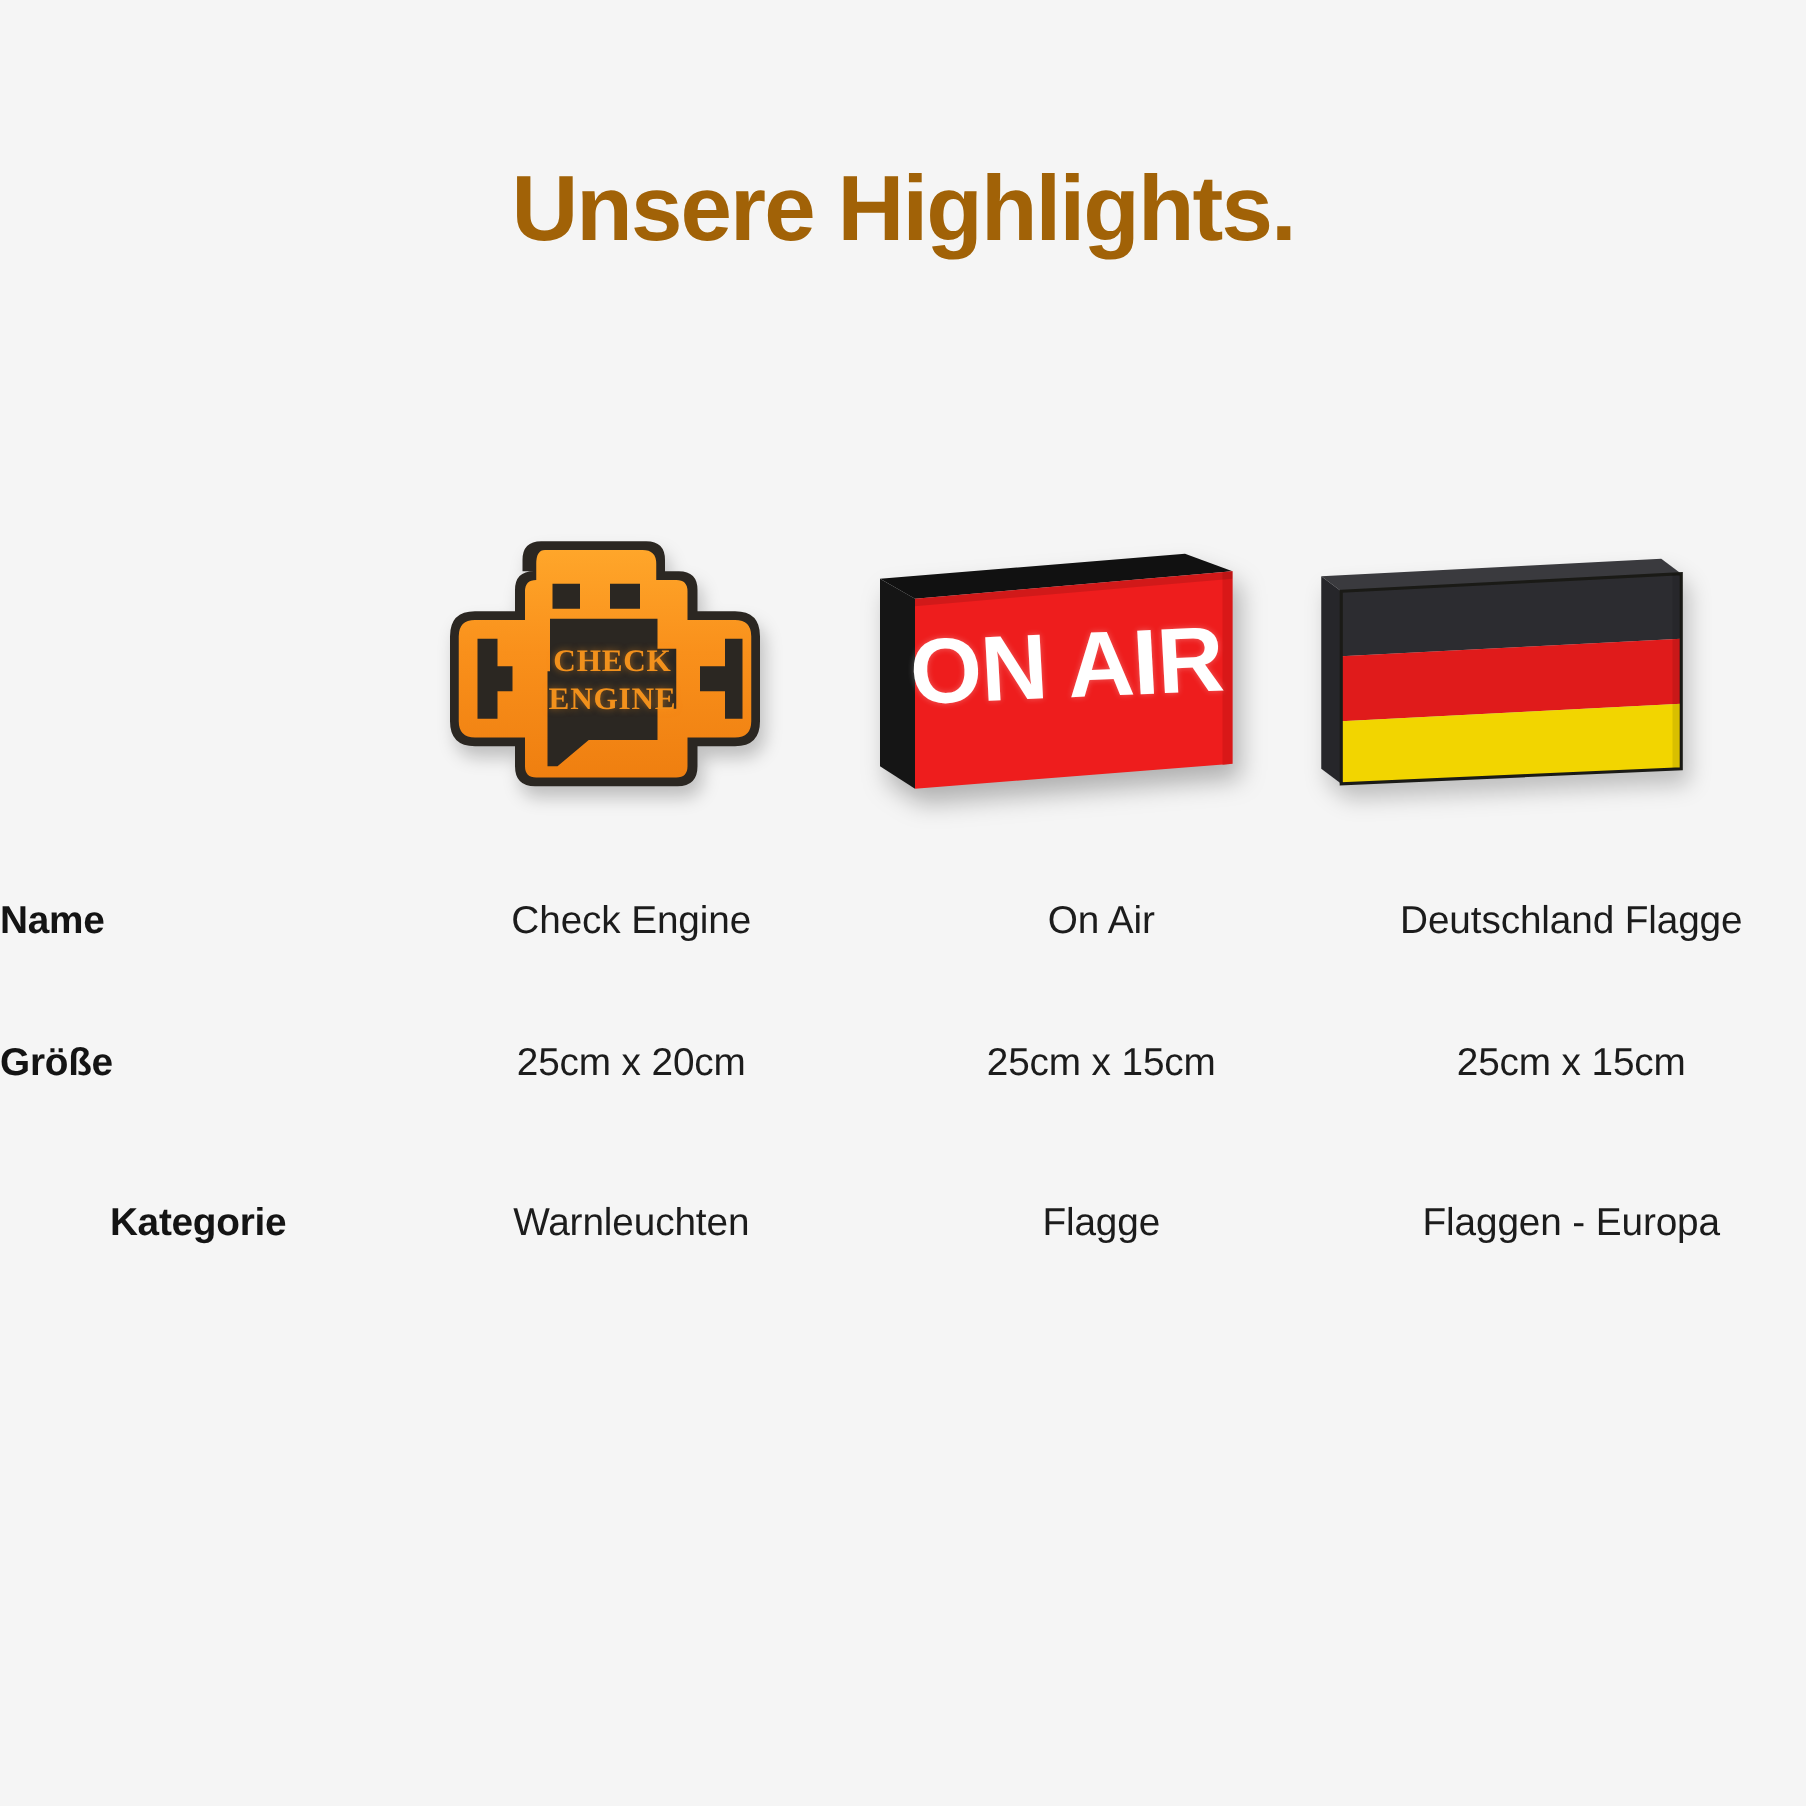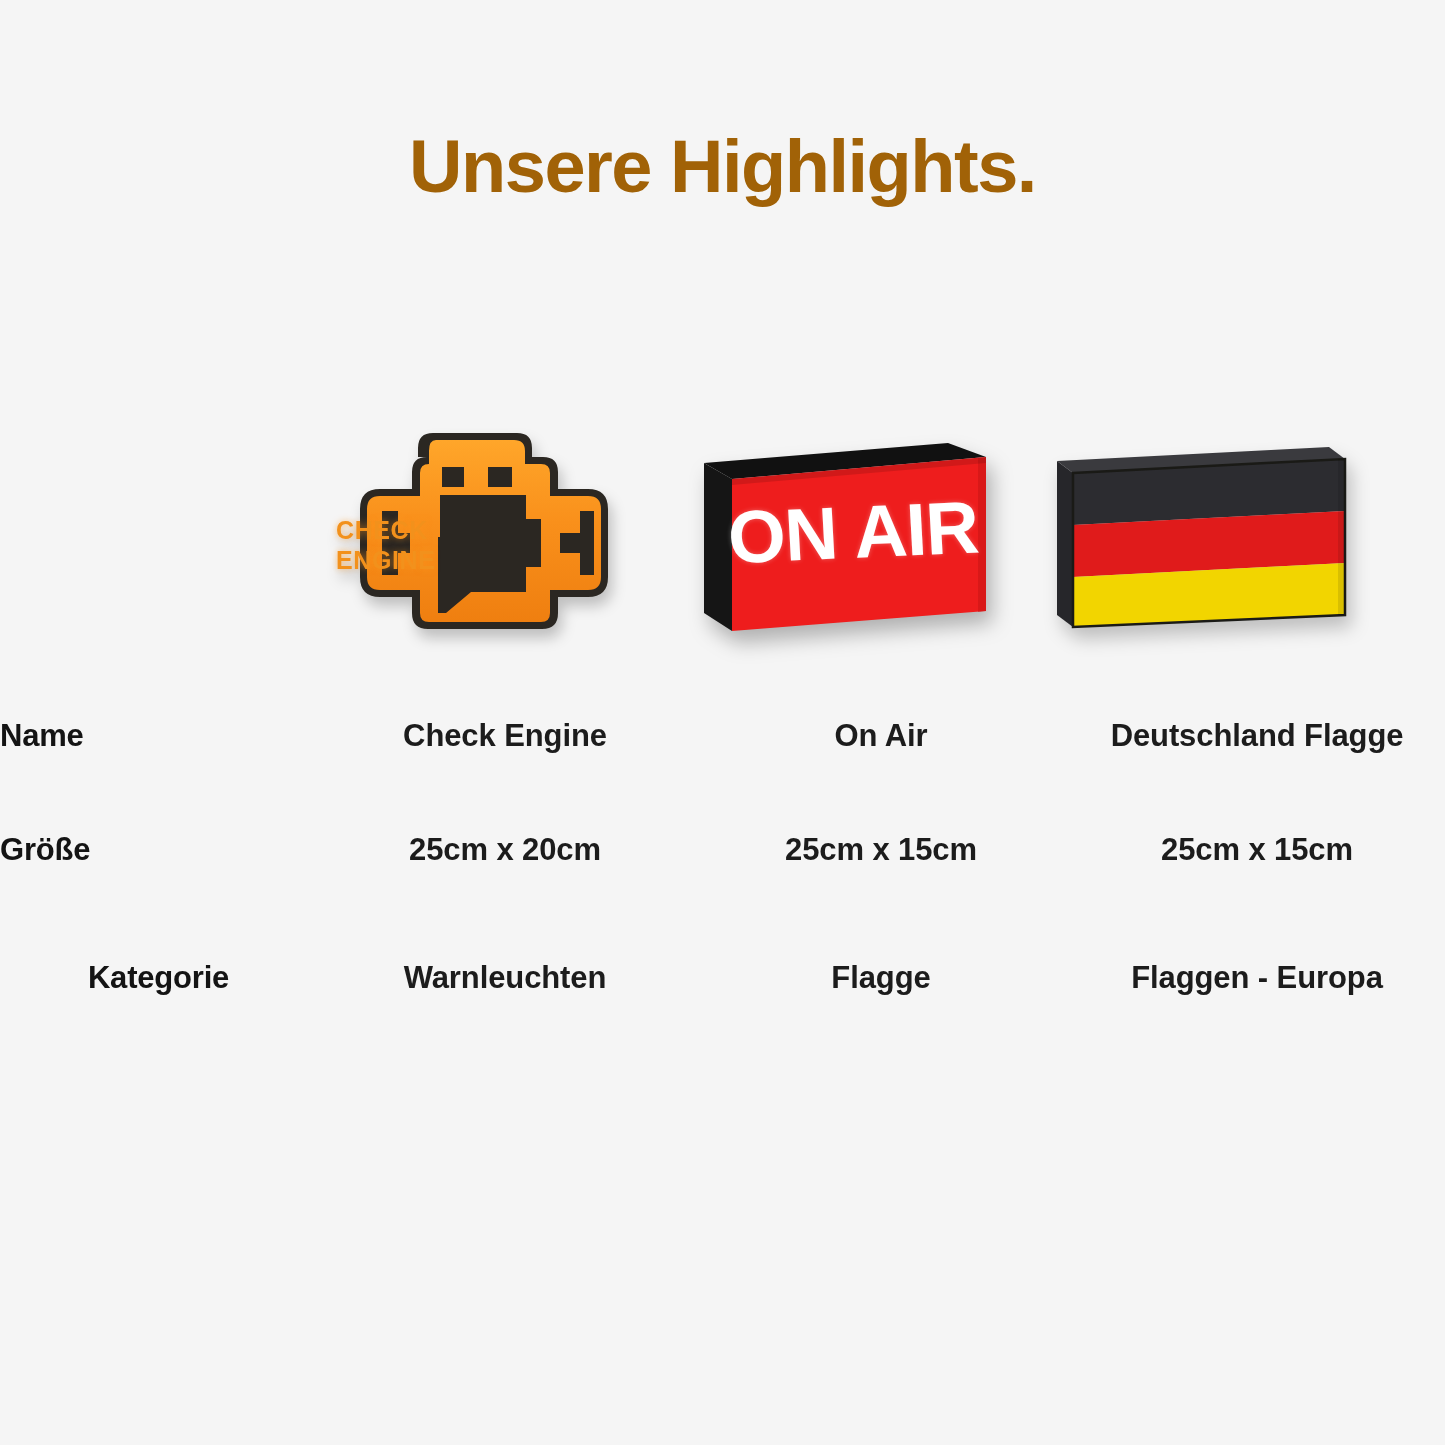--- a/index.html
+++ b/index.html
@@ -63,21 +63,22 @@
     position: relative;
     width: 308px;
     height: 226px;
     filter: drop-shadow(4px 9px 7px rgba(0,0,0,0.22));
   }
   .engine-svg { display: block; width: 308px; height: 226px; }
   .engine-label {
     position: absolute;
     left: 0; right: 0;
     top: 88px;
-    font-family: Liberation Sans, sans-serif;
+    text-align: center;
+    font-family: Liberation Serif, serif;
     font-weight: 700;
     font-size: 25px;
     line-height: 30px;
     letter-spacing: 0.6px;
     color: #f2911c;
     text-shadow: 0 0 6px rgba(255,150,30,0.55);
     pointer-events: none;
   }
 
   
@@ -142,21 +143,21 @@
     padding-left: 63px;
     font-size: 31px;
     font-weight: 700;
     color: #141414;
     letter-spacing: -0.2px;
     white-space: nowrap;
   }
   .val {
     text-align: center;
     font-size: 31px;
-    font-weight: 700;
+    font-weight: 400;
     color: #1c1c1c;
     letter-spacing: -0.1px;
     line-height: 64px;
   }
   .val .l2 { display: block; }
 </style>
 </head>
 <body>
 
 <div class="page">

